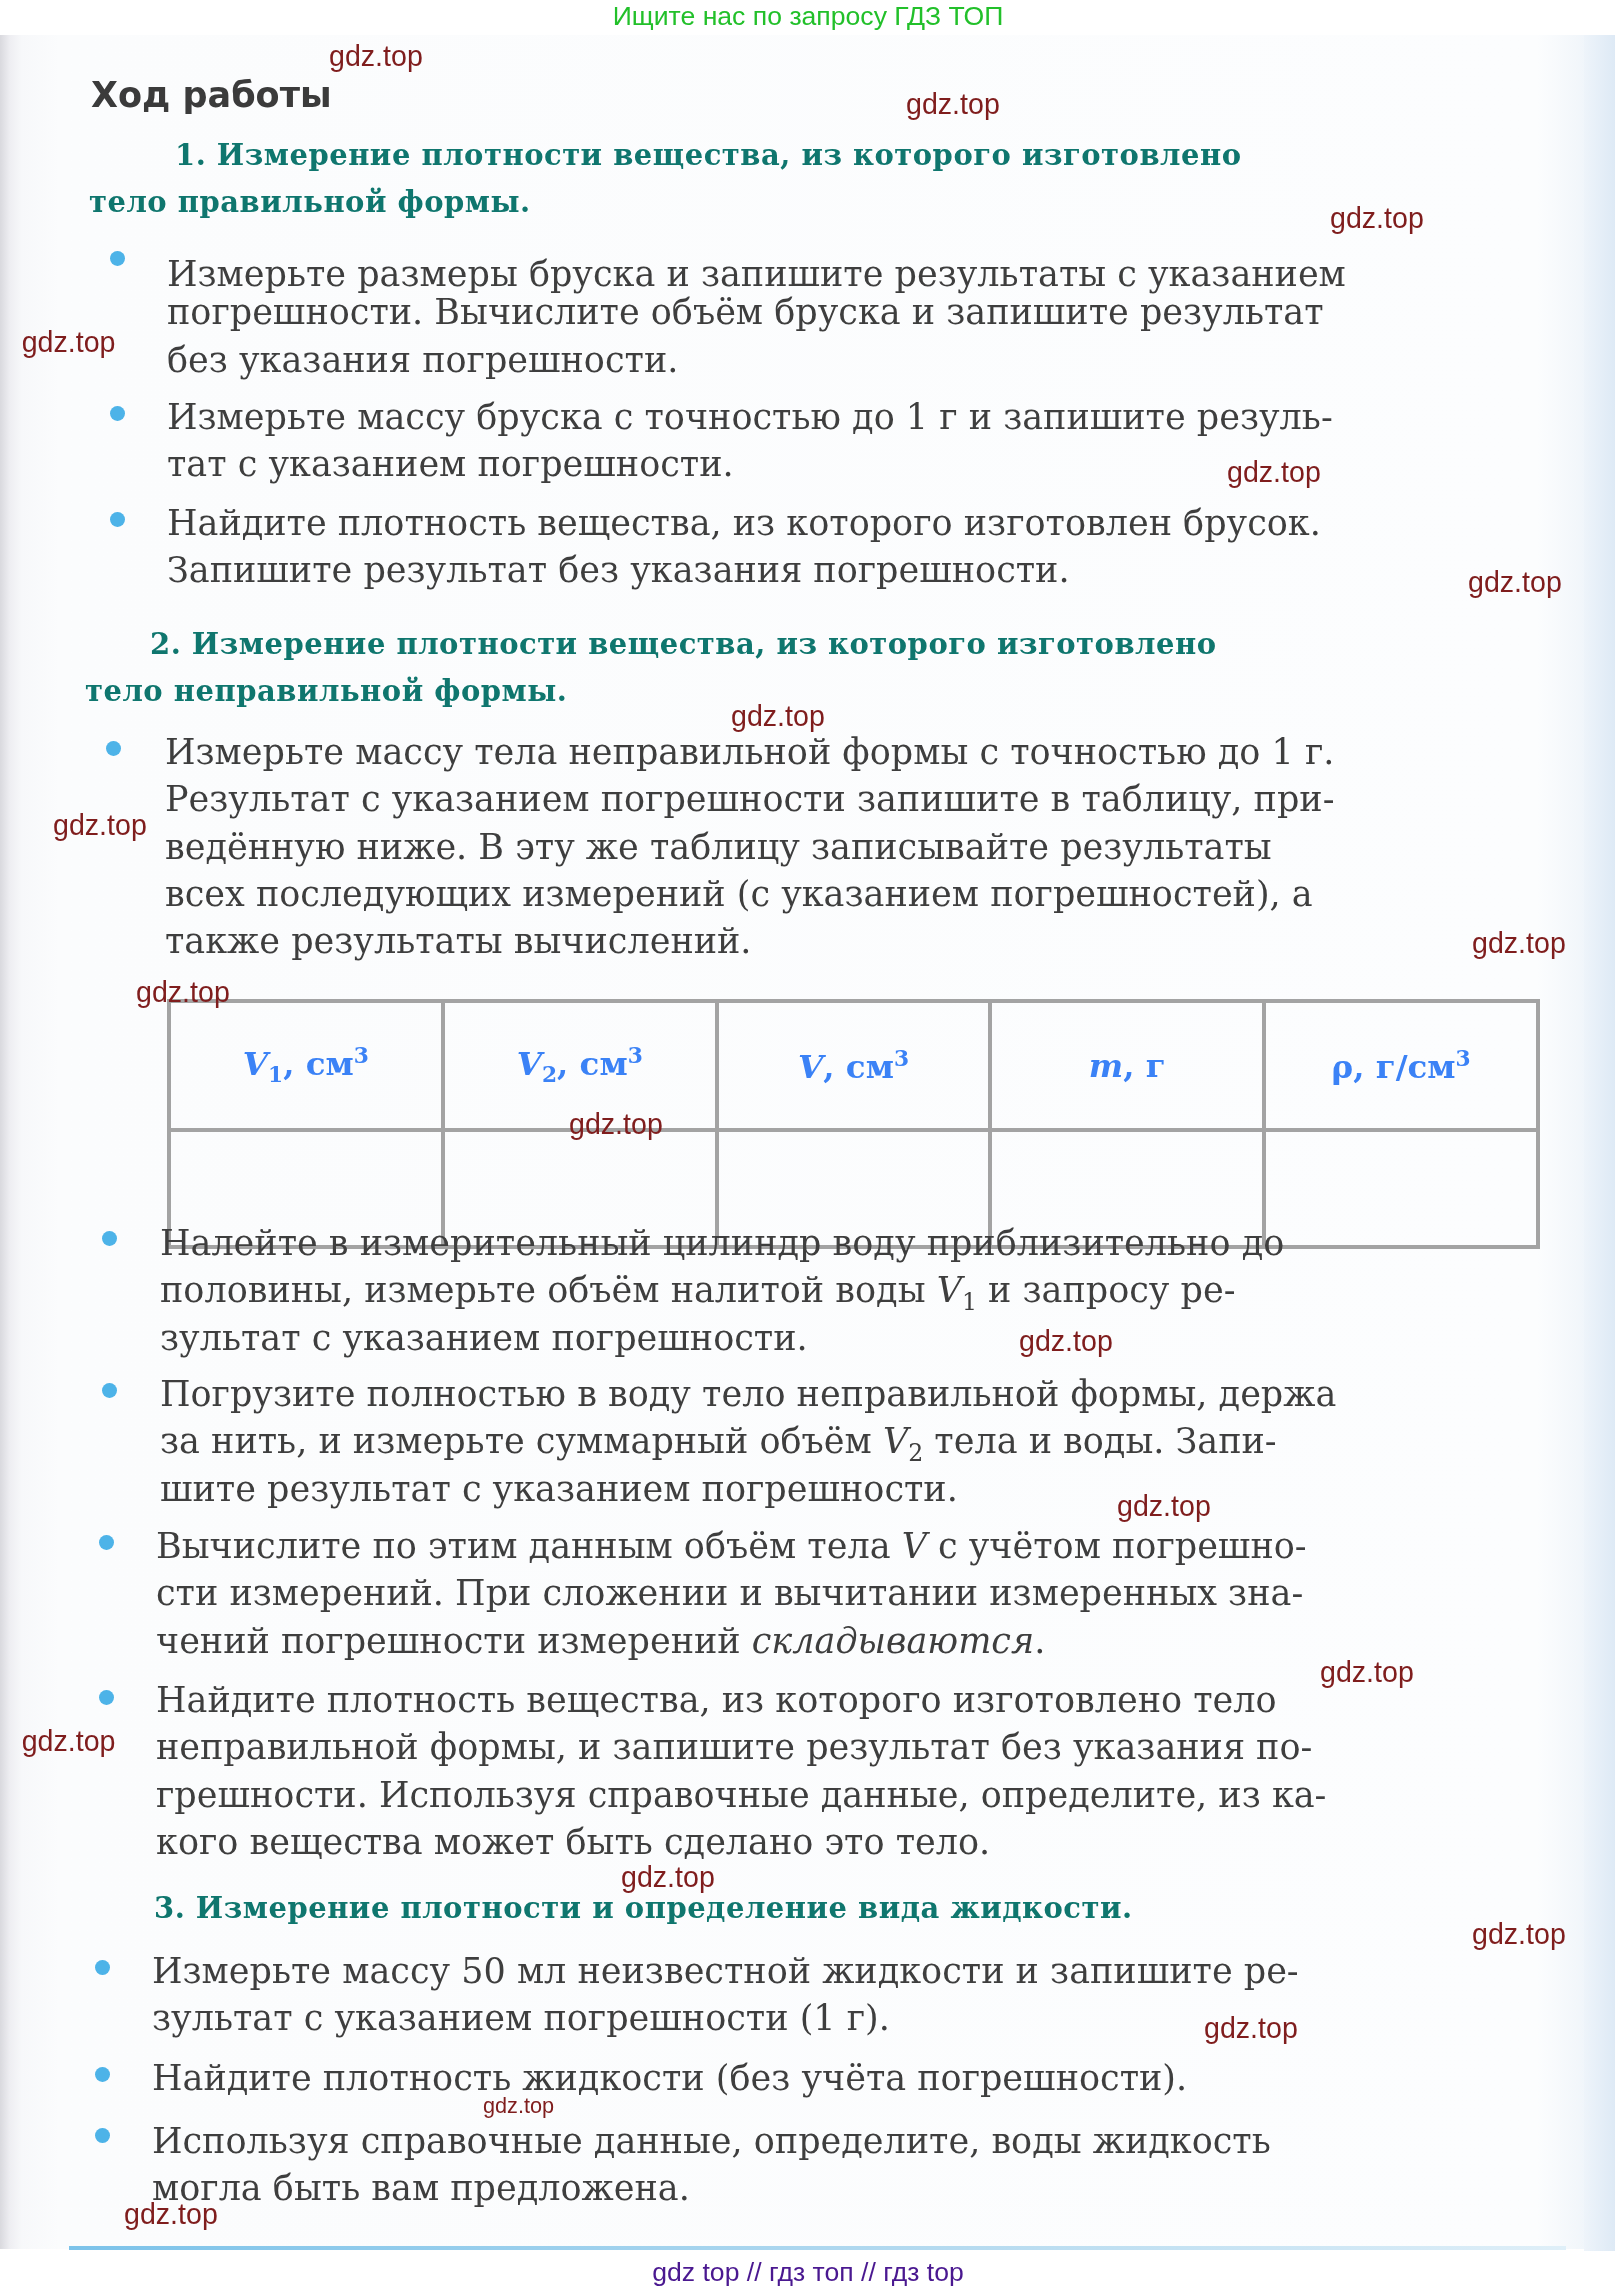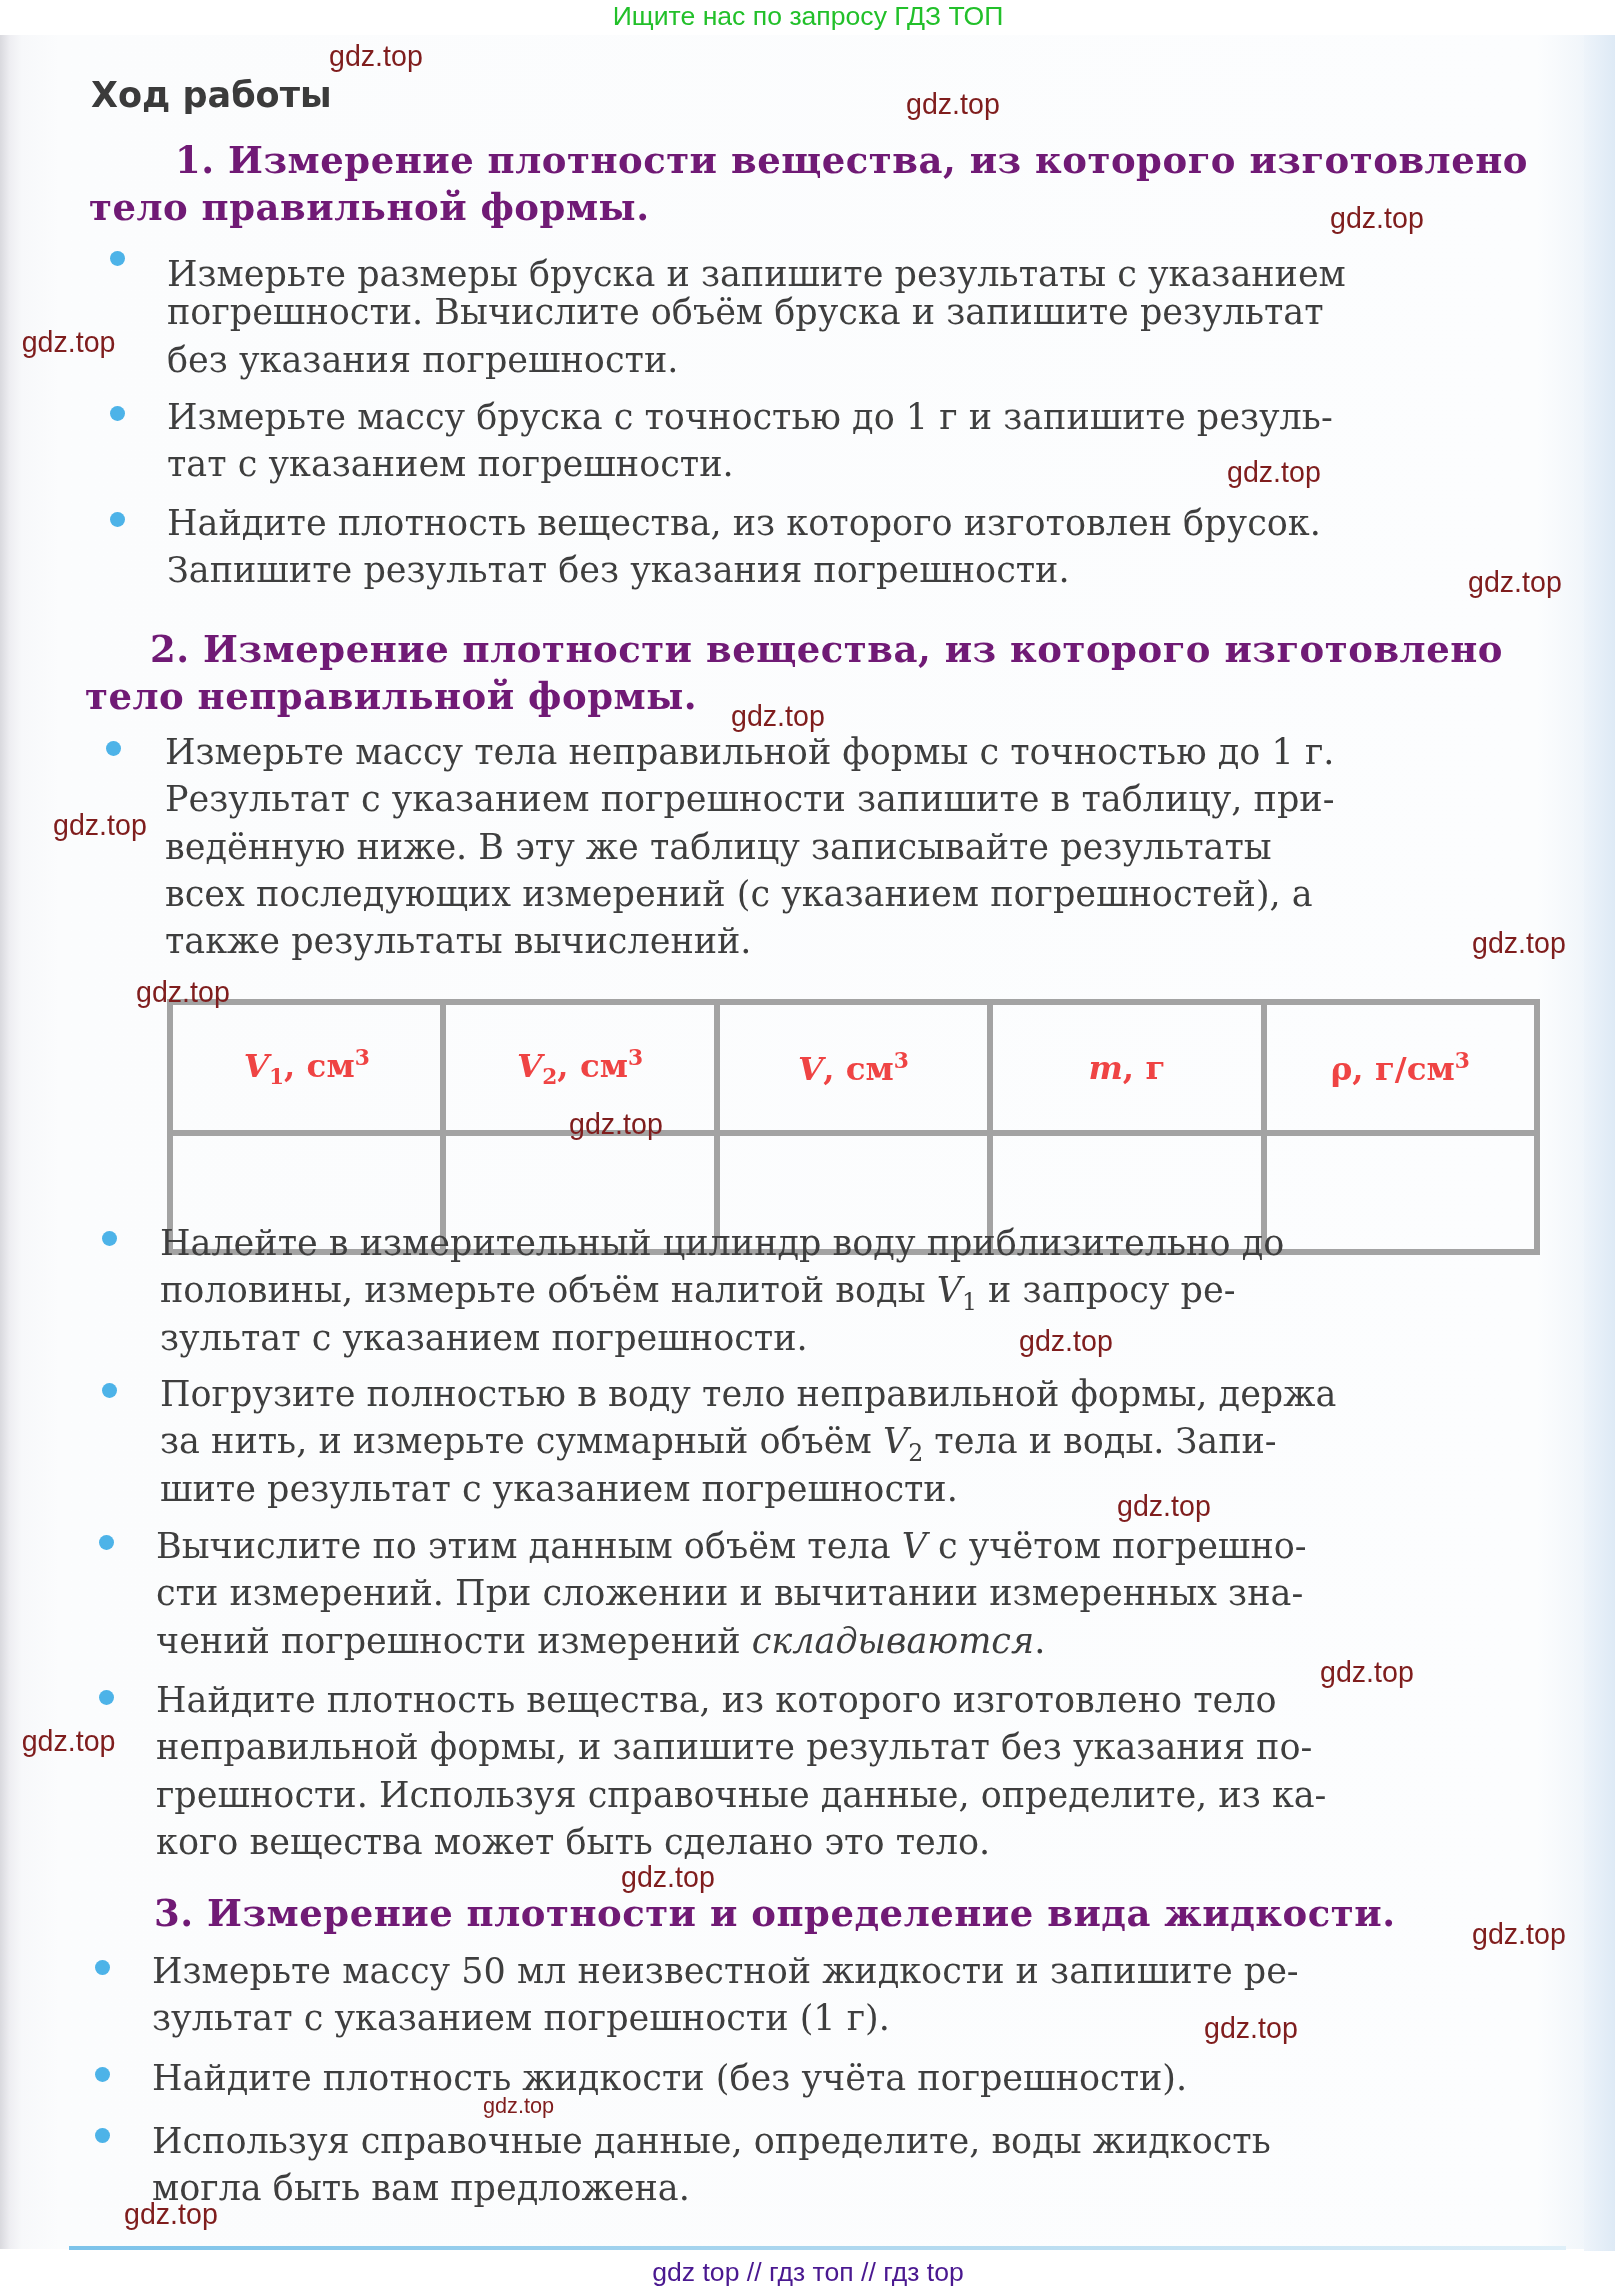--- a/index.html
+++ b/index.html
@@ -27,39 +27,39 @@
     }
     .text {
       position: absolute; color: #3a3a3a;
       font-family: "DejaVu Serif", serif;
       white-space: nowrap;
     }
     .heading-main {
       font-family: "DejaVu Sans", sans-serif; font-weight: bold; font-size: 35px;
       color: #3b3b3b;
     }
-    .section-title { font-weight: bold; font-size: 37px; color: #701a75; letter-spacing: 0.5px; }
+    .section-title { font-weight: bold; font-size: 29px; color: #0f766e; letter-spacing: 0.5px; }
     .para { font-size: 35px; line-height: 47px; color: #3e3e3e; }
     .line { position: absolute; white-space: nowrap; }
     .bullet {
       position: absolute; width: 14.8px; height: 14.8px; border-radius: 50%;
       background: #4db3e8;
     }
     .wm {
       position: absolute; color: #7f1d1d; font-family: "Liberation Sans", sans-serif;
       font-size: 28.6px; line-height: 31.5px;
     }
     .wm.small { font-size: 21.7px; }
     .data-table {
       position: absolute; left: 167px; top: 999px; width: 1373px; height: 177px;
       border-collapse: collapse;
     }
     .data-table td {
-      border: 6px solid #a3a3a3; width: 20%;
-      font-family: "DejaVu Serif", serif; font-weight: bold; font-size: 32.5px; color: #ef4444;
+      border: 4px solid #a3a3a3; width: 20%;
+      font-family: "DejaVu Serif", serif; font-weight: bold; font-size: 32.5px; color: #3b82f6;
       text-align: center; padding: 16px;
     }
     .data-table tr.hdr td { height: 93px; }
     .data-table tr.body td { height: 81px; }
     .data-table td .it { font-style: italic; }
     .data-table sub { font-size: 21.7px; }
     .data-table sup { font-size: 21.7px; }
     .bottom-banner {
       position: absolute; left: 0; top: 2256px; width: 1616px; height: 35px;
       text-align: center; color: #4a1890;

